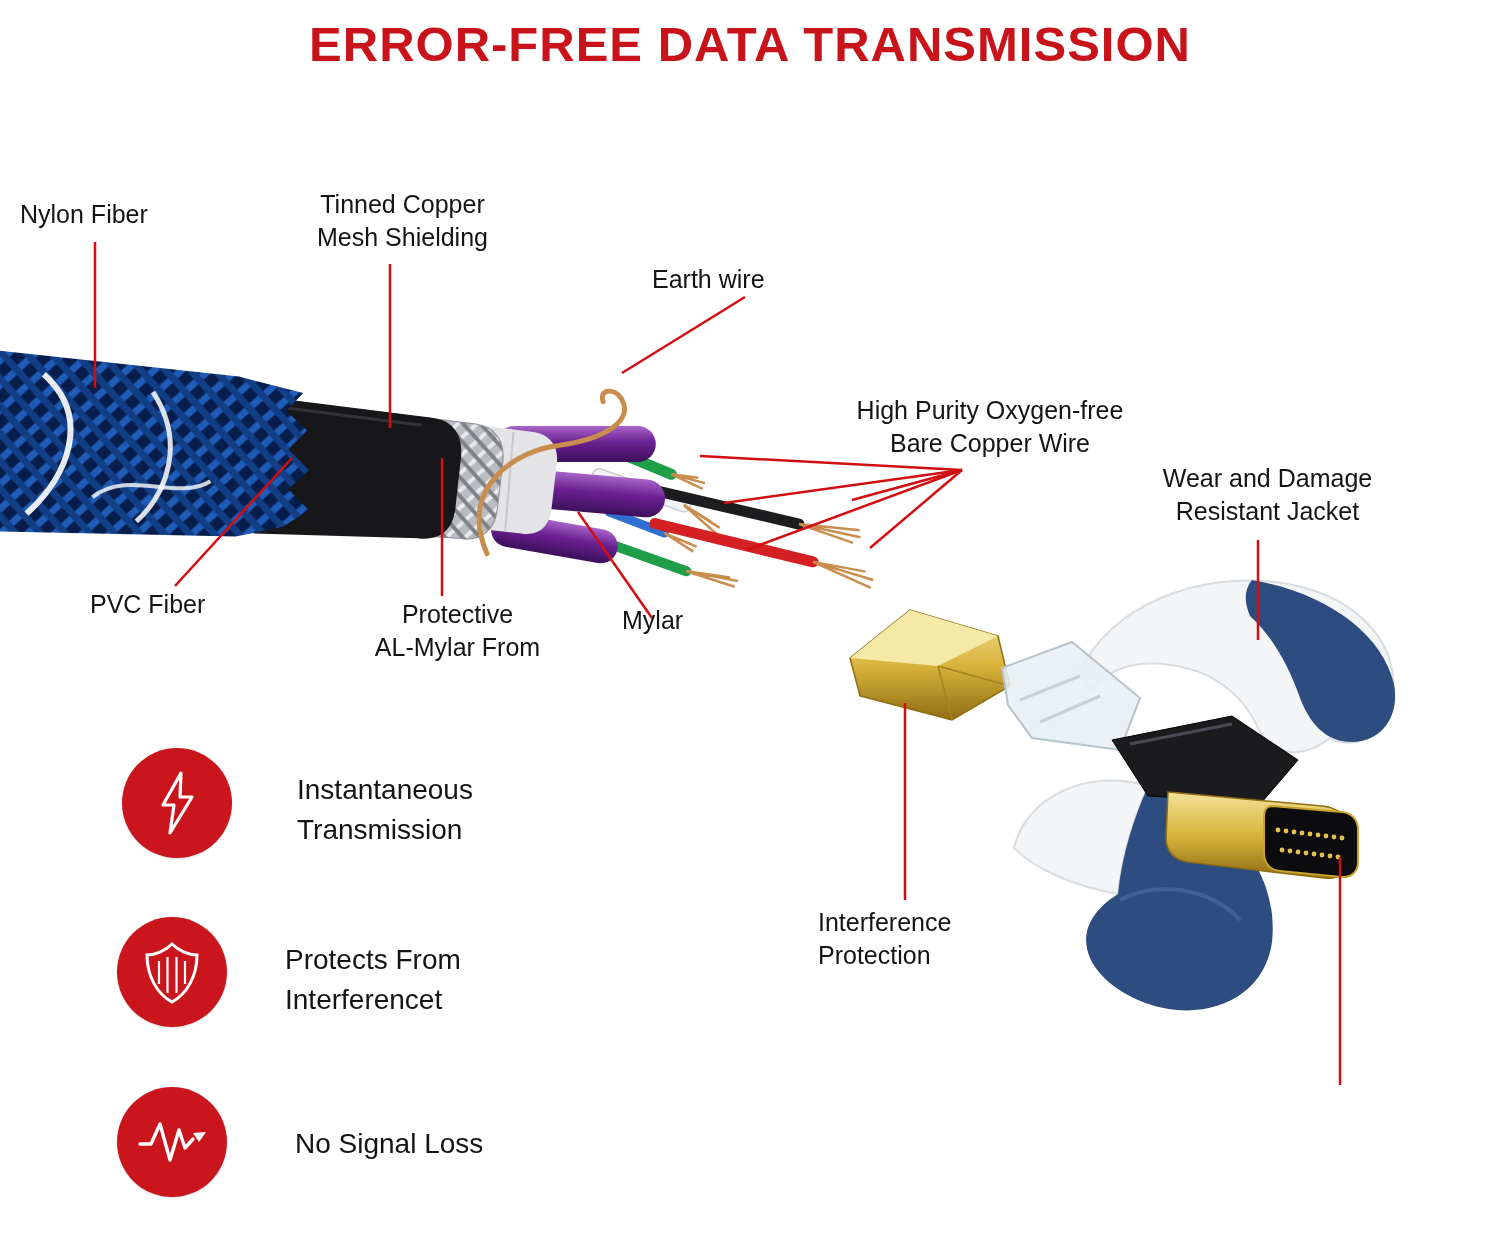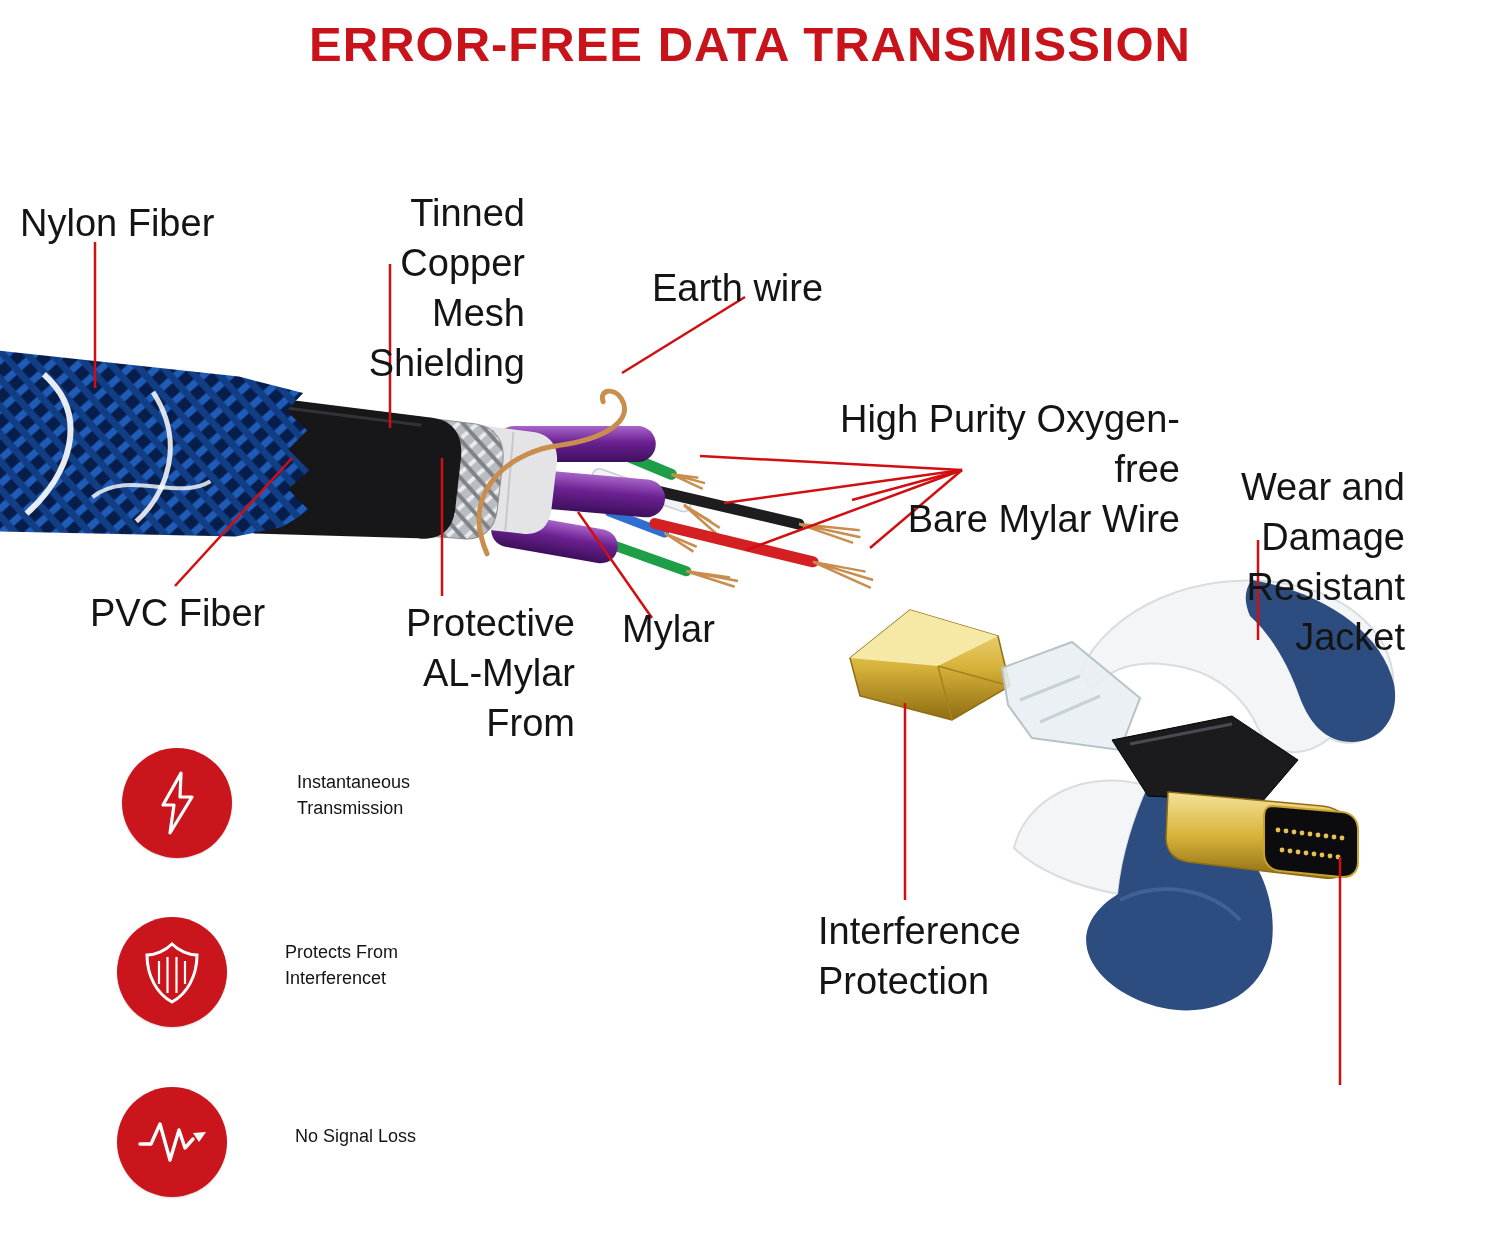--- a/index.html
+++ b/index.html
@@ -1,25 +1,25 @@
 <!DOCTYPE html>
 <html><head>
 <meta charset="utf-8">
 <style>
   html,body{margin:0;padding:0;background:#fff;}
   .stage{position:relative;width:1500px;height:1250px;background:#ffffff;overflow:hidden;
          font-family:"Liberation Sans",sans-serif;color:#111;}
   .art{position:absolute;left:0;top:0;width:1500px;height:1250px;}
   .title{position:absolute;top:16px;left:0;width:100%;margin:0;text-align:center;
          font-size:49px;font-weight:900;letter-spacing:1px;color:#c9131a;}
-  .callout{position:absolute;font-size:38px;line-height:1.32;color:#141414;white-space:pre-line;}
-  .callout.center{text-align:right;}
+  .callout{position:absolute;font-size:25px;line-height:1.32;color:#141414;white-space:pre-line;}
+  .callout.center{text-align:center;}
   .badge{position:absolute;width:110px;height:110px;border-radius:50%;background:#c9151b;
          display:flex;align-items:center;justify-content:center;box-shadow:0 1px 2px rgba(0,0,0,.15);}
-  .feature-label{position:absolute;font-size:18px;line-height:1.42;color:#141414;white-space:pre-line;}
+  .feature-label{position:absolute;font-size:28px;line-height:1.42;color:#141414;white-space:pre-line;}
 </style>
 </head>
 <body>
 
 <div class="stage">
 
   <svg class="art" viewBox="0 0 1500 1250" aria-hidden="true">
     <defs>
       <pattern id="braid" width="26" height="26" patternUnits="userSpaceOnUse">
         <rect width="26" height="26" fill="#071e4d"></rect>
@@ -161,21 +161,21 @@
     </g>
   </svg>
 
   <h1 class="title">ERROR-FREE DATA TRANSMISSION</h1>
 
   <div class="callout" style="left:20px;top:198px;">Nylon Fiber</div>
   <div class="callout center" style="left:280px;top:188px;width:245px;">Tinned Copper
 Mesh Shielding</div>
   <div class="callout" style="left:652px;top:263px;">Earth wire</div>
   <div class="callout center" style="left:800px;top:394px;width:380px;">High Purity Oxygen-free
-Bare Mylar Wire</div>
+Bare Copper Wire</div>
   <div class="callout center" style="left:1130px;top:462px;width:275px;">Wear and Damage
 Resistant Jacket</div>
   <div class="callout" style="left:90px;top:588px;">PVC Fiber</div>
   <div class="callout center" style="left:340px;top:598px;width:235px;">Protective
 AL-Mylar From</div>
   <div class="callout" style="left:622px;top:604px;">Mylar</div>
   <div class="callout" style="left:818px;top:906px;">Interference
 Protection</div>
 
   <div class="badge" style="left:122px;top:748px;">

